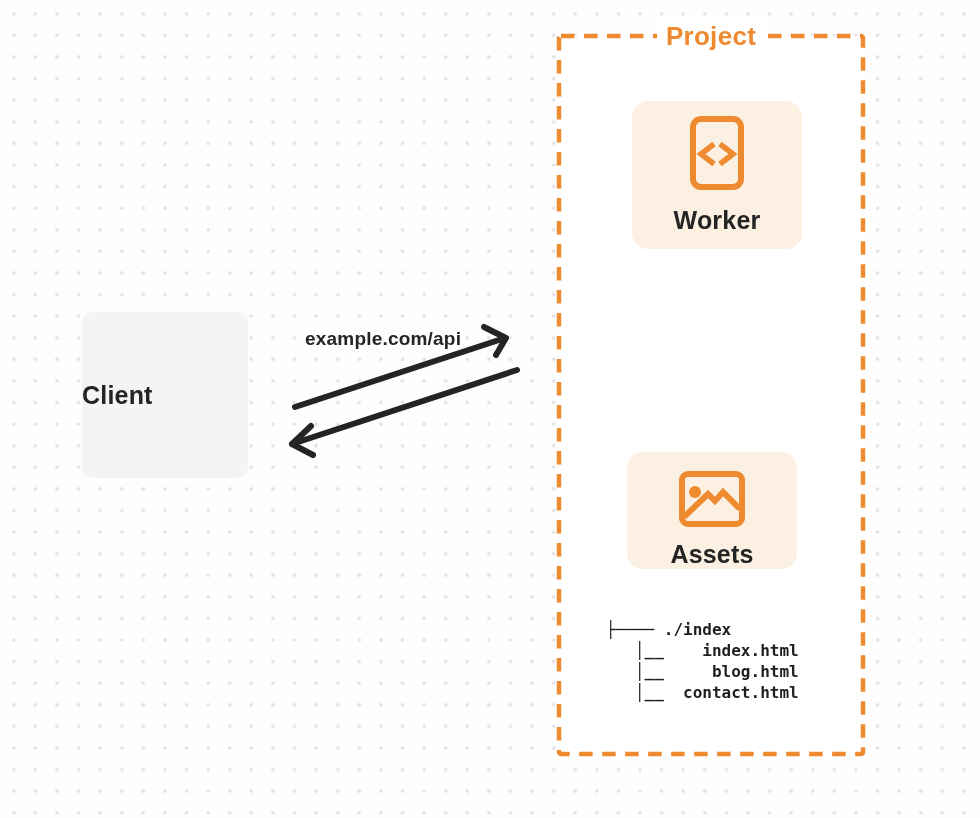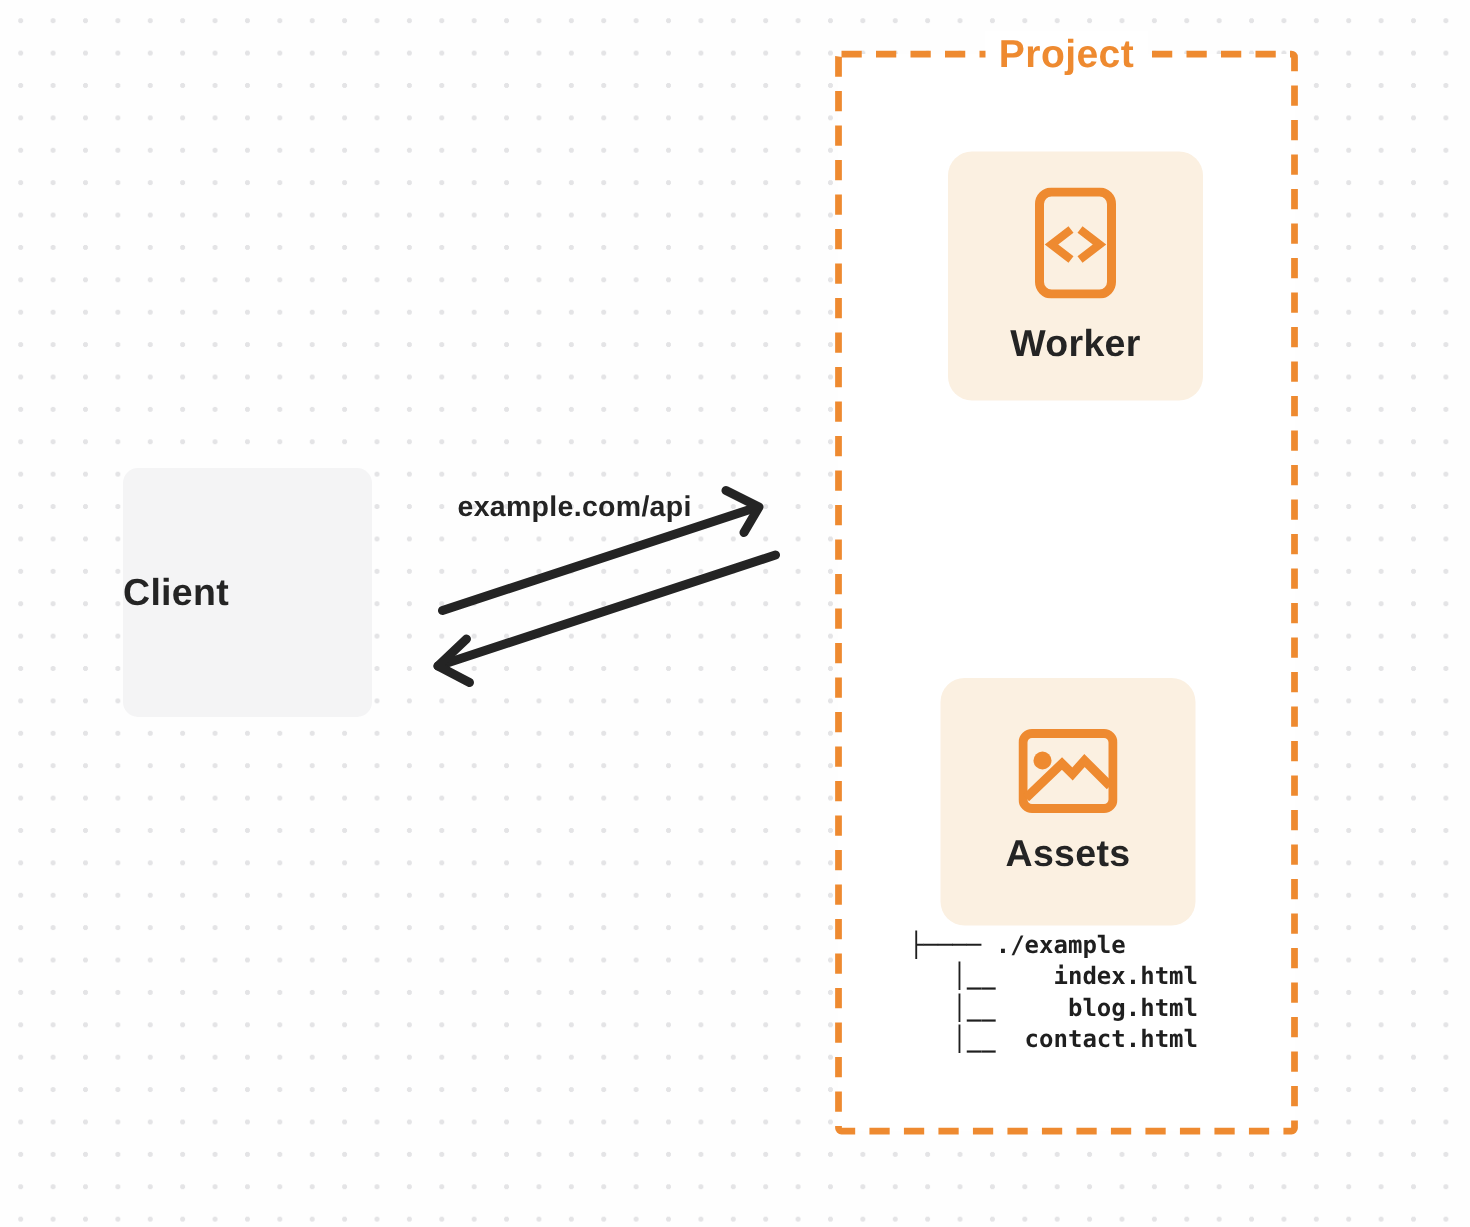--- a/index.html
+++ b/index.html
@@ -56,22 +56,22 @@
   }
   .card {
     position: absolute;
     background: var(--card-bg);
     border-radius: 16px;
     display: flex;
     flex-direction: column;
     align-items: center;
     justify-content: center;
   }
-  .card-worker { left: 632px; top: 101px; width: 170px; height: 166px; gap: 16px; }
-  .card-assets { left: 627px; top: 452px; width: 170px; height: 165px; gap: 12px; }
+  .card-worker { left: 632px; top: 101px; width: 170px; height: 148px; gap: 16px; }
+  .card-assets { left: 627px; top: 452px; width: 170px; height: 117px; gap: 12px; justify-content: flex-end; }
   .card-label {
     font-size: 25px;
     font-weight: 700;
     letter-spacing: 0.2px;
     color: var(--ink);
   }
   .icon-stroke { stroke: var(--accent); fill: none; }
   .icon-fill { fill: var(--accent); }
   .client-box {
     position: absolute;
@@ -137,19 +137,19 @@
   <div class="card card-assets">
     <svg width="66" height="58" viewBox="0 0 66 58">
       <rect class="icon-stroke" x="3" y="4" width="60" height="50" rx="6" stroke-width="6"></rect>
       <circle class="icon-fill" cx="16" cy="22" r="6"></circle>
       <path class="icon-stroke" d="M5 47 L29 24 L36 31 L44 22 L61 39" stroke-width="6" stroke-linejoin="miter"></path>
     </svg>
     <span class="card-label">Assets</span>
   </div>
 
   <div class="file-tree">
-    <div class="tree-line">├──── ./example</div>
+    <div class="tree-line">├──── ./index</div>
     <div class="tree-line">   │__    index.html</div>
     <div class="tree-line">   │__     blog.html</div>
     <div class="tree-line">   │__  contact.html</div>
   </div>
 
 </div>
 
 </body></html>

